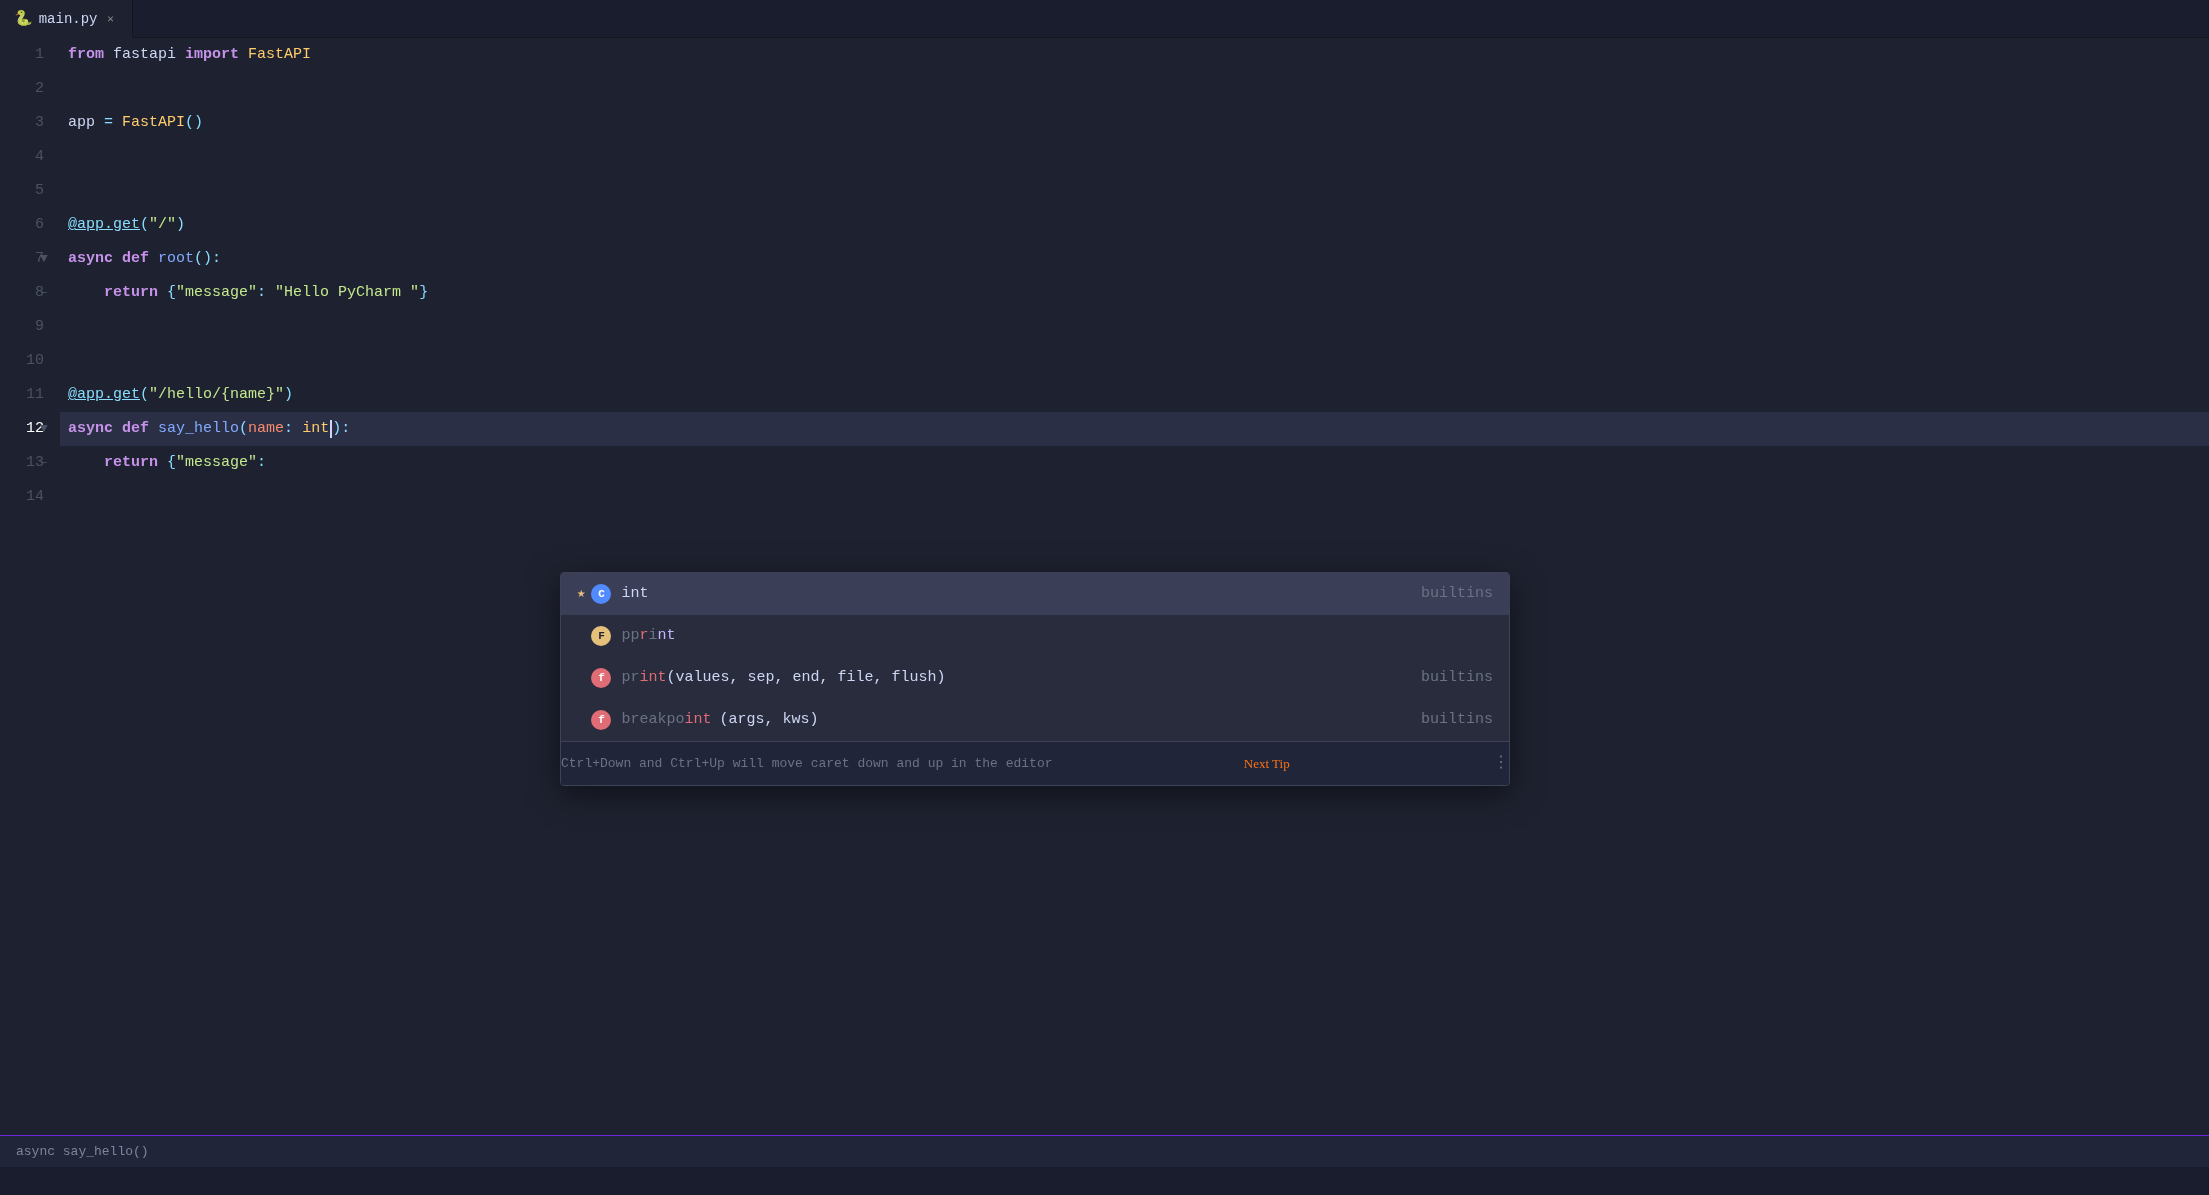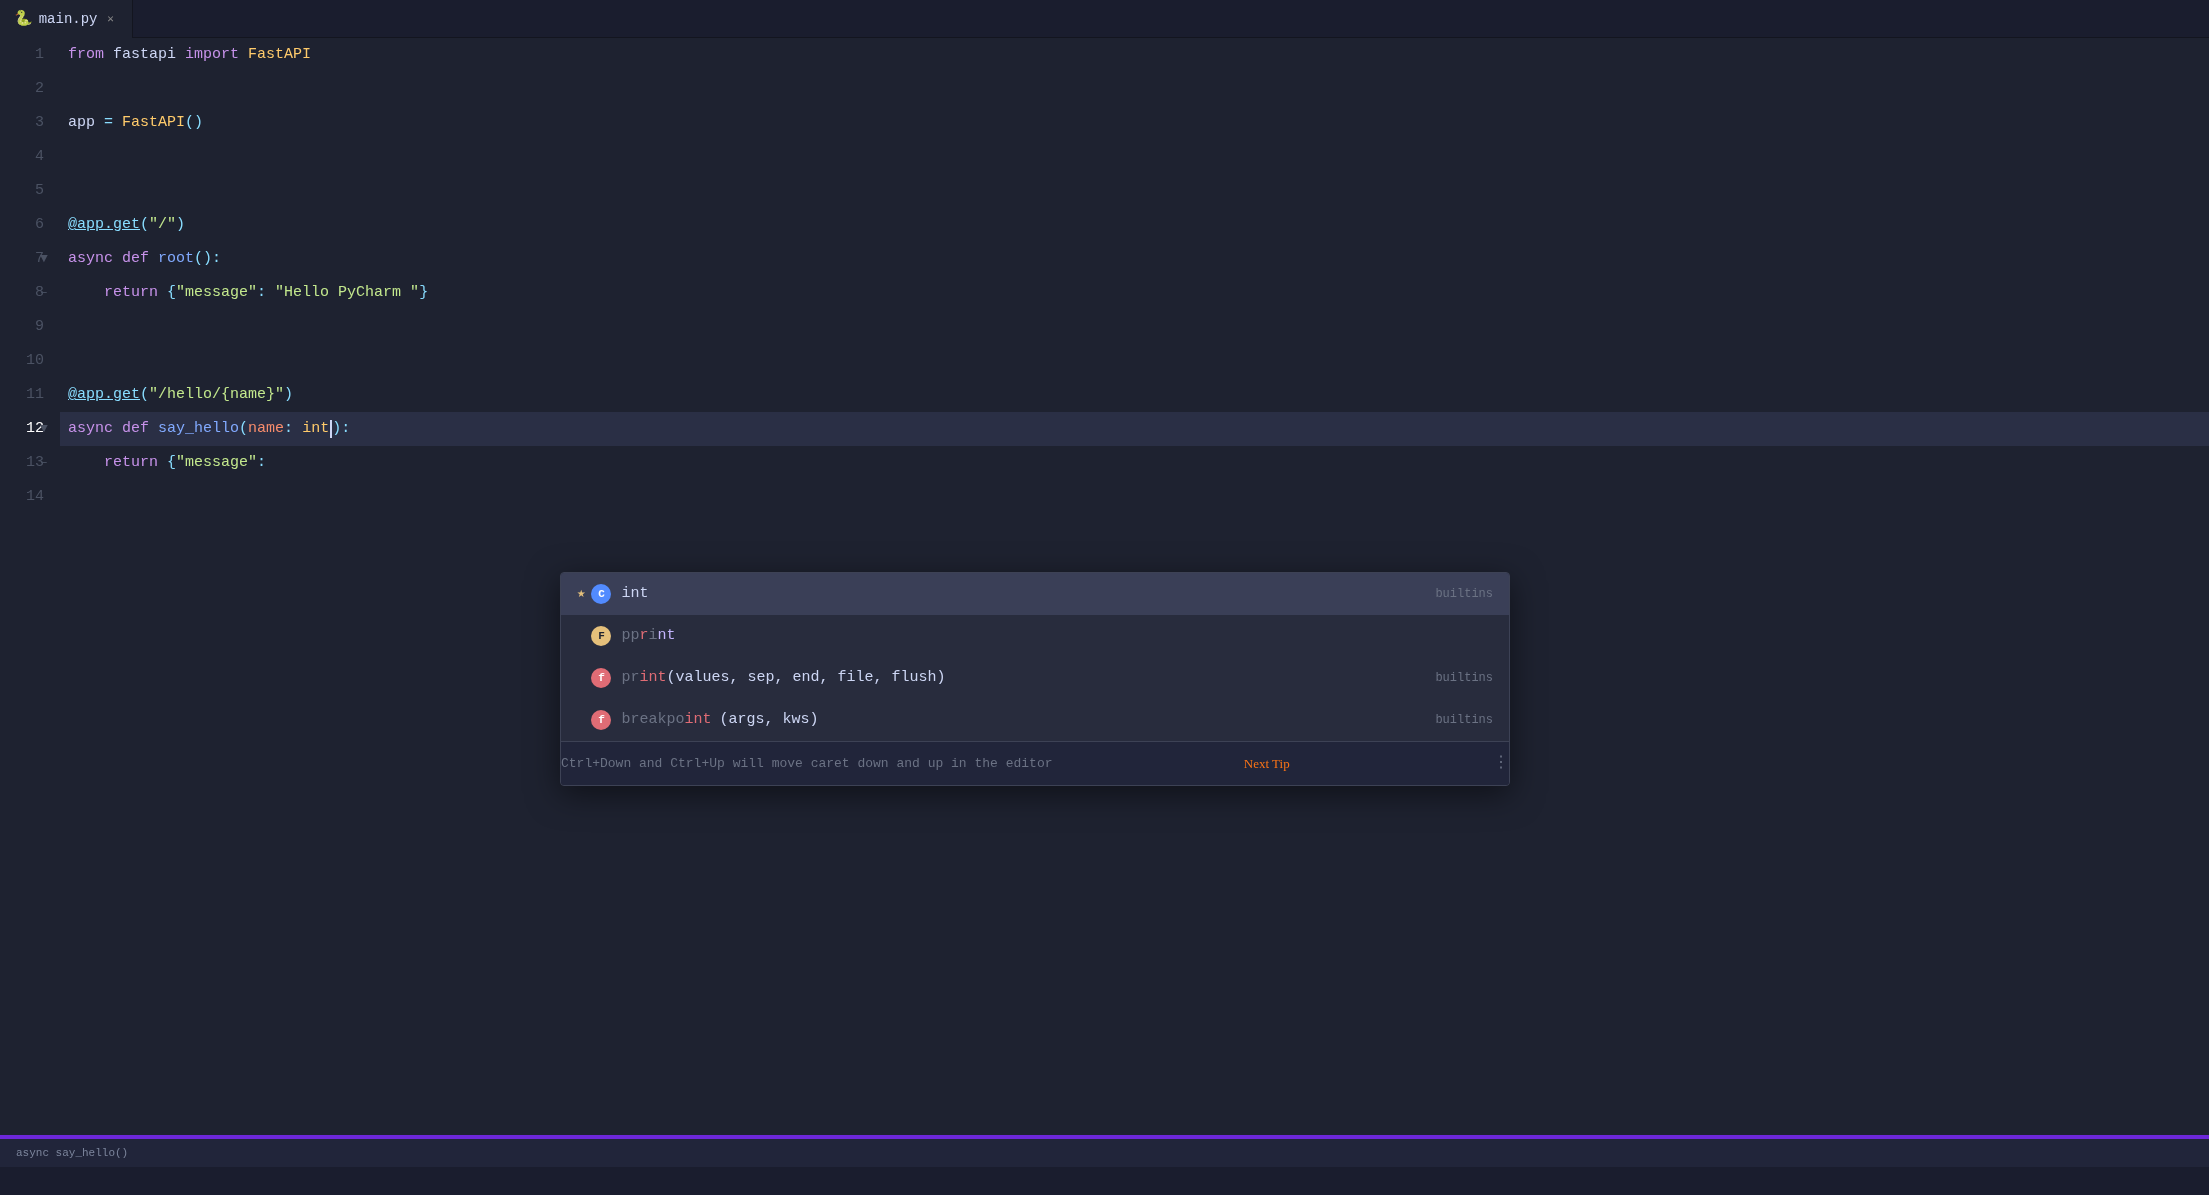--- a/index.html
+++ b/index.html
@@ -90,21 +90,21 @@
       padding-left: 8px;
       white-space: pre;
       position: relative;
     }
 
     .code-line.active-line {
       background: #2a2f45;
     }
 
     
-    .kw { color: #c792ea; font-weight: normal; }                          
+    .kw { color: #c792ea; font-weight: bold; }                          
     .class-name { color: #ffcb6b; }                   
     .func { color: #82aaff; }                         
     .string { color: #c3e88d; }                       
     .punc { color: #89ddff; }                         
     .param { color: #f78c6c; }                        
     .decorator { color: #89ddff; text-decoration: underline; }                    
     .normal { color: #cdd6f4; }
     .int-typed { color: #ffcb6b; }
 
     
@@ -158,21 +158,21 @@
       font-size: 14px;
     }
 
     .ac-name {
       flex: 1;
       color: #cdd6f4;
     }
 
     .ac-source {
       color: #6b7284;
-      font-size: 12px;
+      font-size: 15px;
       margin-left: auto;
     }
 
     .autocomplete-footer {
       background: #21253a;
       padding: 8px 0;
       font-size: 13px;
       color: #6b7284;
       display: flex;
       align-items: center;
@@ -214,23 +214,23 @@
     .breadcrumb-bar {
       position: fixed;
       bottom: 28px;
       left: 0;
       right: 0;
       height: 32px;
       background: #21253a;
       display: flex;
       align-items: center;
       padding: 0 16px;
-      font-size: 11px;
+      font-size: 13px;
       color: #7c859c;
-      border-top: 4px solid #6d28d9;
+      border-top: 1px solid #6d28d9;
       text-align: right;
     }
 
     .cursor {
       display: inline-block;
       width: 2px;
       height: 18px;
       background: #cdd6f4;
       vertical-align: middle;
       margin-left: 1px;

